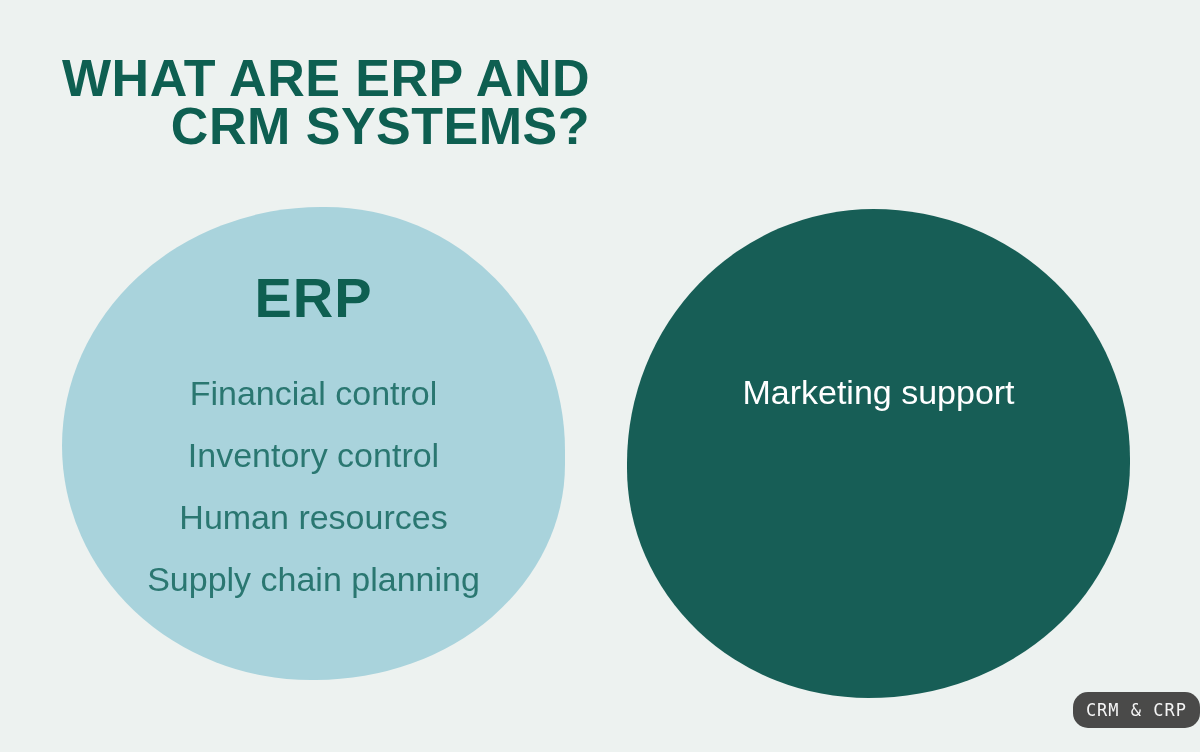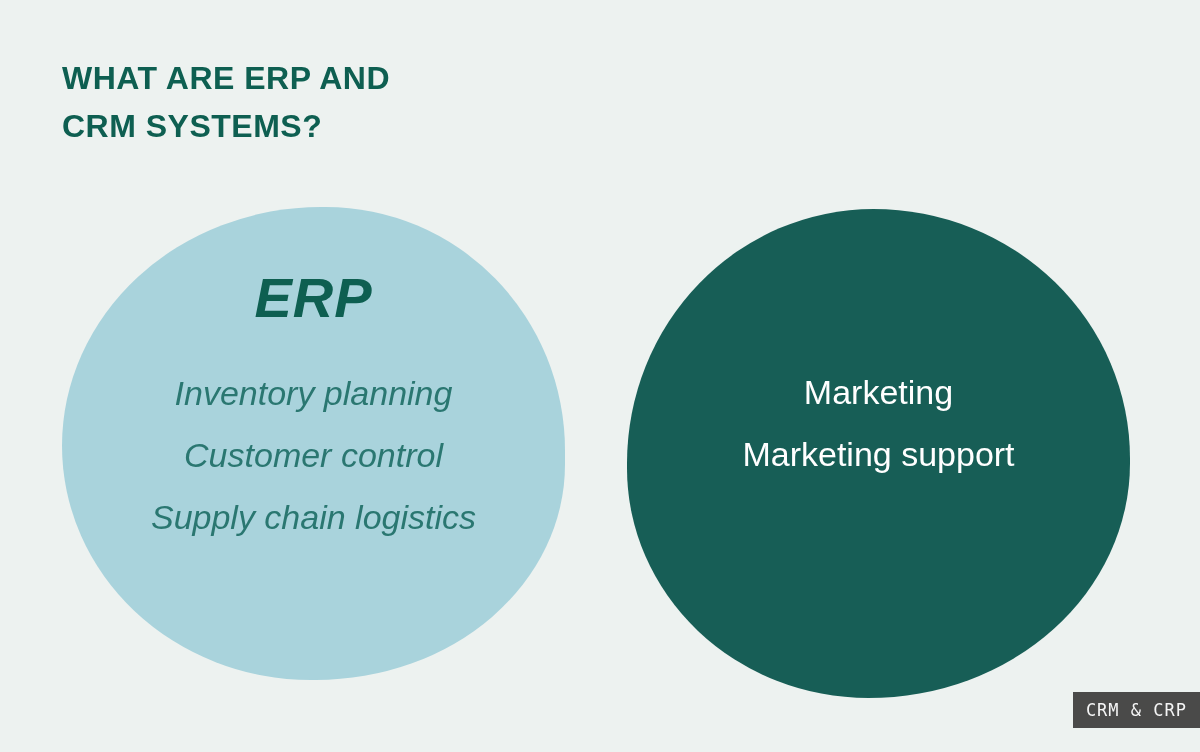--- a/index.html
+++ b/index.html
@@ -12,39 +12,39 @@
     height: 752px;
     overflow: hidden;
     background: var(--background, #edf2f0);
     font-family: "Liberation Sans", sans-serif;
   }
   .title {
     position: absolute;
     left: 62px;
     top: 54px;
     margin: 0;
-    font-size: 32px;
+    font-size: 52px;
     line-height: 48px;
     font-weight: 800;
     letter-spacing: 0.5px;
     color: var(--heading-text, #0e5f51);
+    text-align: right;
   }
   .title-line { display: block; }
 
   .blob {
     position: absolute;
   }
   .blob-erp {
     left: 62px;
     top: 207px;
     width: 503px;
     height: 473px;
     background: var(--erp-blob, #a9d3dc);
     border-radius: 52% 48% 50% 50% / 51% 52% 46% 50%;
-    font-style: italic;
   }
   .blob-crm {
     left: 627px;
     top: 209px;
     width: 503px;
     height: 489px;
     background: var(--crm-blob, #175e56);
     border-radius: 49% 51% 52% 48% / 52% 51% 48% 47%;
   }
   .blob-heading {
@@ -91,43 +91,44 @@
     top: 692px;
     height: 36px;
     padding: 0 13px;
     display: flex;
     align-items: center;
     background: var(--badge-bg, #4a4a49);
     color: var(--badge-text, #f5f5f5);
     font-family: "DejaVu Sans Mono", monospace;
     font-size: 17px;
     letter-spacing: 1px;
+    border-radius: 15px;
   }
 </style>
 </head>
 <body>
 
 <div class="canvas">
 
   <h1 class="title">
     <span class="title-line">WHAT ARE ERP AND</span>
     <span class="title-line">CRM SYSTEMS?</span>
   </h1>
 
   <div class="blob blob-erp">
     <div class="blob-heading erp-heading">ERP</div>
     <ul class="blob-list erp-list">
-      <li>Inventory planning</li>
-      <li>Customer control</li>
-      <li>Supply chain logistics</li>
+      <li>Financial control</li>
+      <li>Inventory control</li>
+      <li>Human resources</li>
+      <li>Supply chain planning</li>
     </ul>
   </div>
 
   <div class="blob blob-crm">
     <ul class="blob-list crm-list">
-      <li>Marketing</li>
       <li>Marketing support</li>
     </ul>
   </div>
 
   <div class="badge">CRM &amp; CRP</div>
 
 </div>
 
 </body></html>

